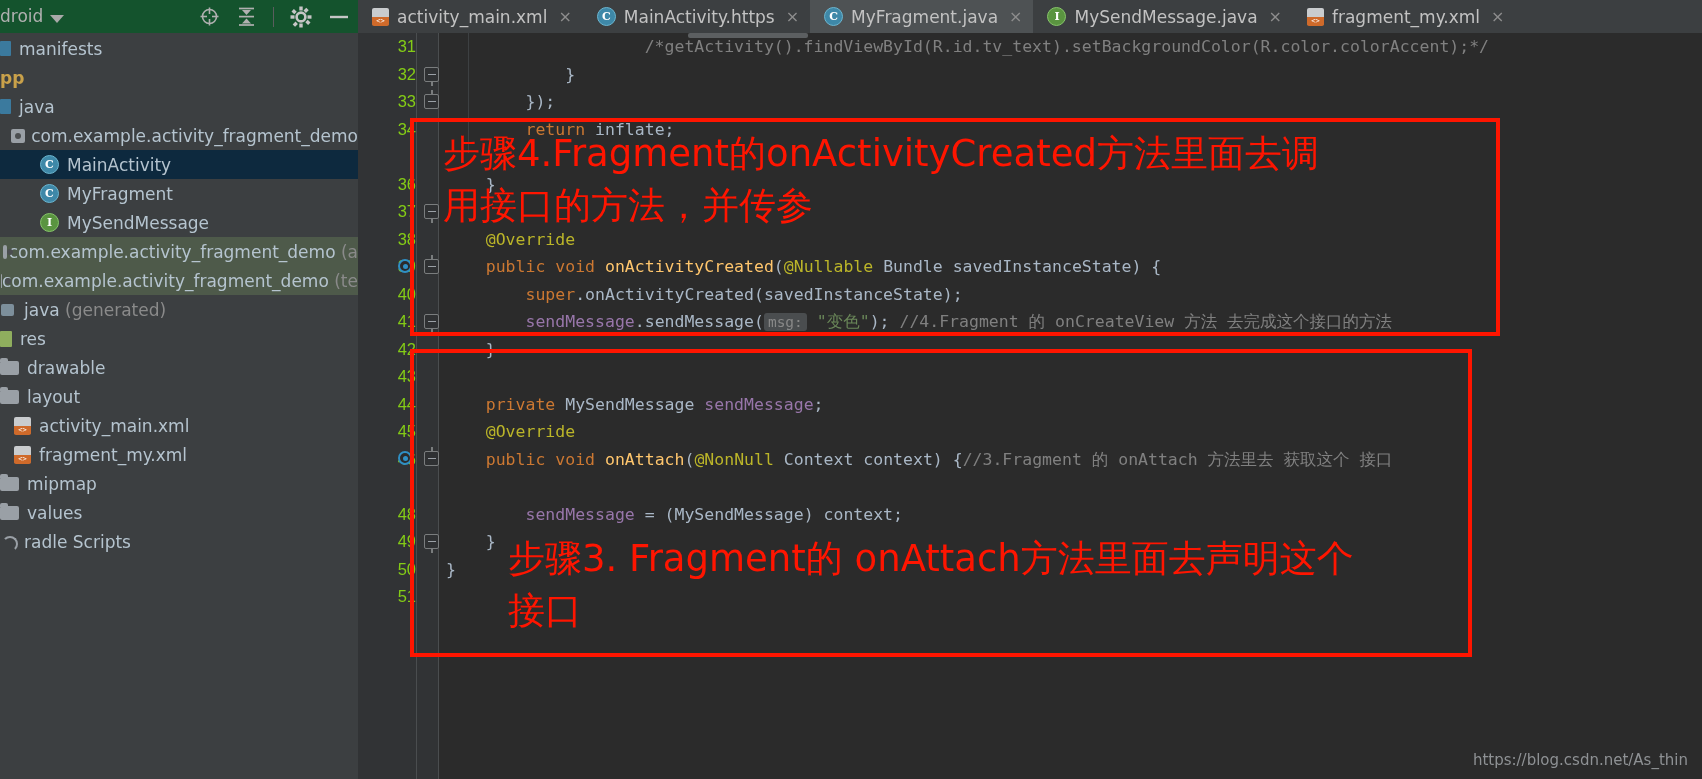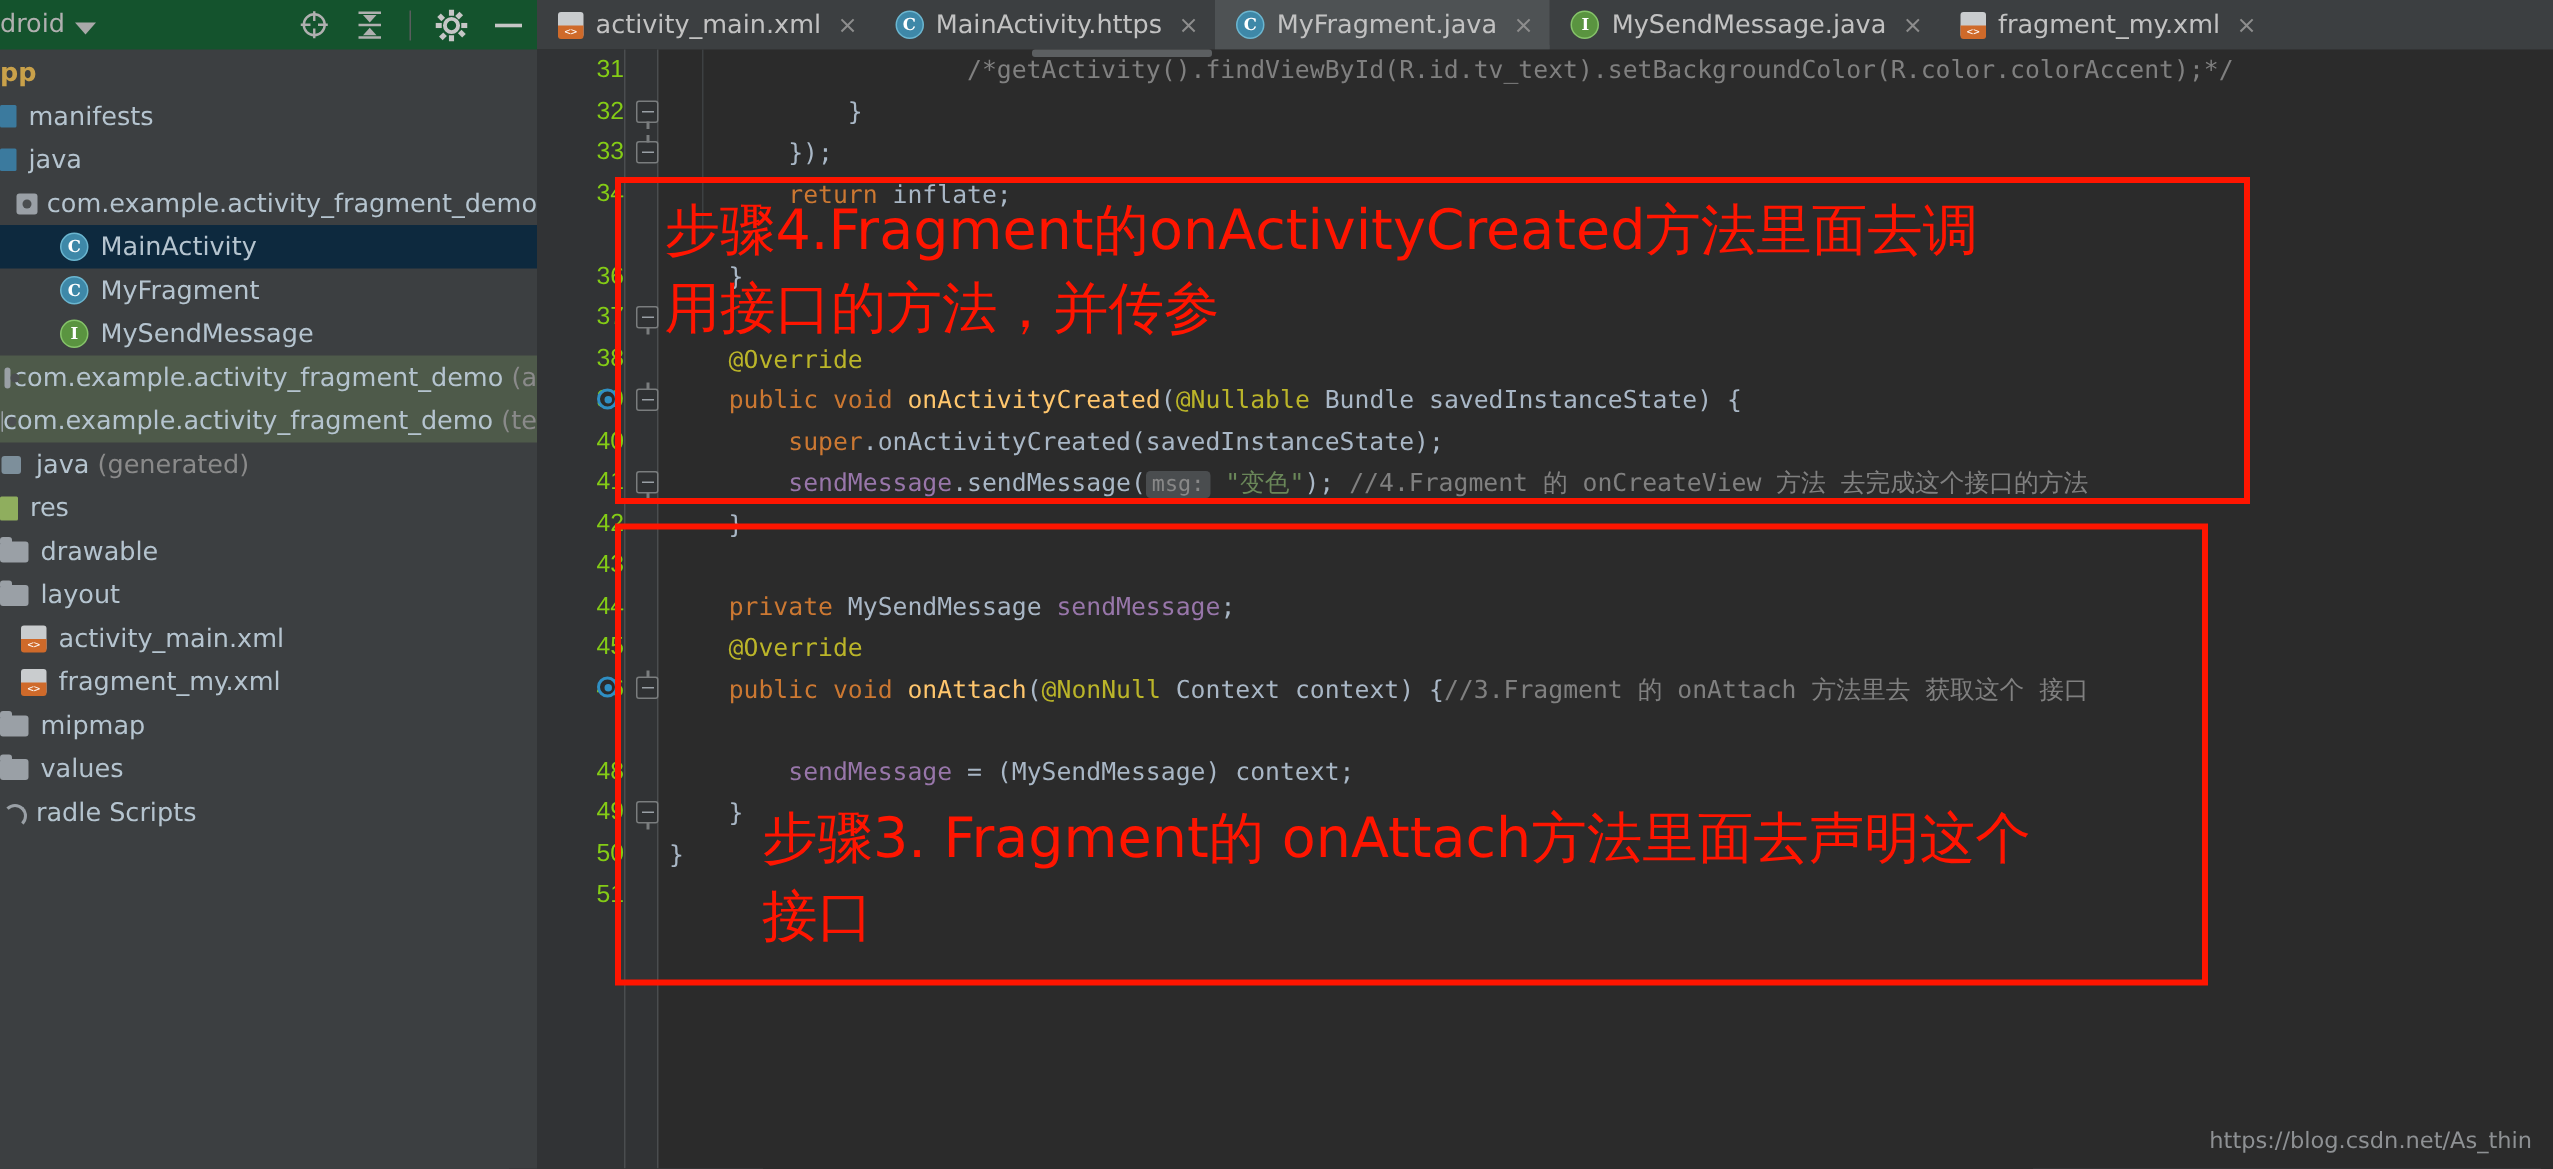--- a/index.html
+++ b/index.html
@@ -242,27 +242,27 @@
         <span class="ic">
           <svg width="22" height="22" viewBox="0 0 22 22">
             <line x1="2" y1="11" x2="20" y2="11" stroke="#c6c6c6" stroke-width="2.4"></line>
           </svg>
         </span>
       </div>
     </div>
     <div class="tree">
         <div class="trow">
           <span style="display:inline-block;width:-8px"></span>
+          <span class="sq-blue"></span>
+          <span style="display:inline-block;width:8px"></span>
+          <span class="lbl" style="">manifests</span>
+        </div>
+        <div class="trow">
+          <span style="display:inline-block;width:-8px"></span>
           <span class="lbl" style="font-weight:bold;color:#c9a14a;">pp</span>
-        </div>
-        <div class="trow">
-          <span style="display:inline-block;width:-8px"></span>
-          <span class="sq-blue"></span>
-          <span style="display:inline-block;width:8px"></span>
-          <span class="lbl" style="">manifests</span>
         </div>
         <div class="trow">
           <span style="display:inline-block;width:-8px"></span>
           <span class="sq-blue"></span>
           <span style="display:inline-block;width:8px"></span>
           <span class="lbl" style="">java</span>
         </div>
         <div class="trow">
           <span style="display:inline-block;width:14px"></span>
           <span class="folder-pkg"></span>

